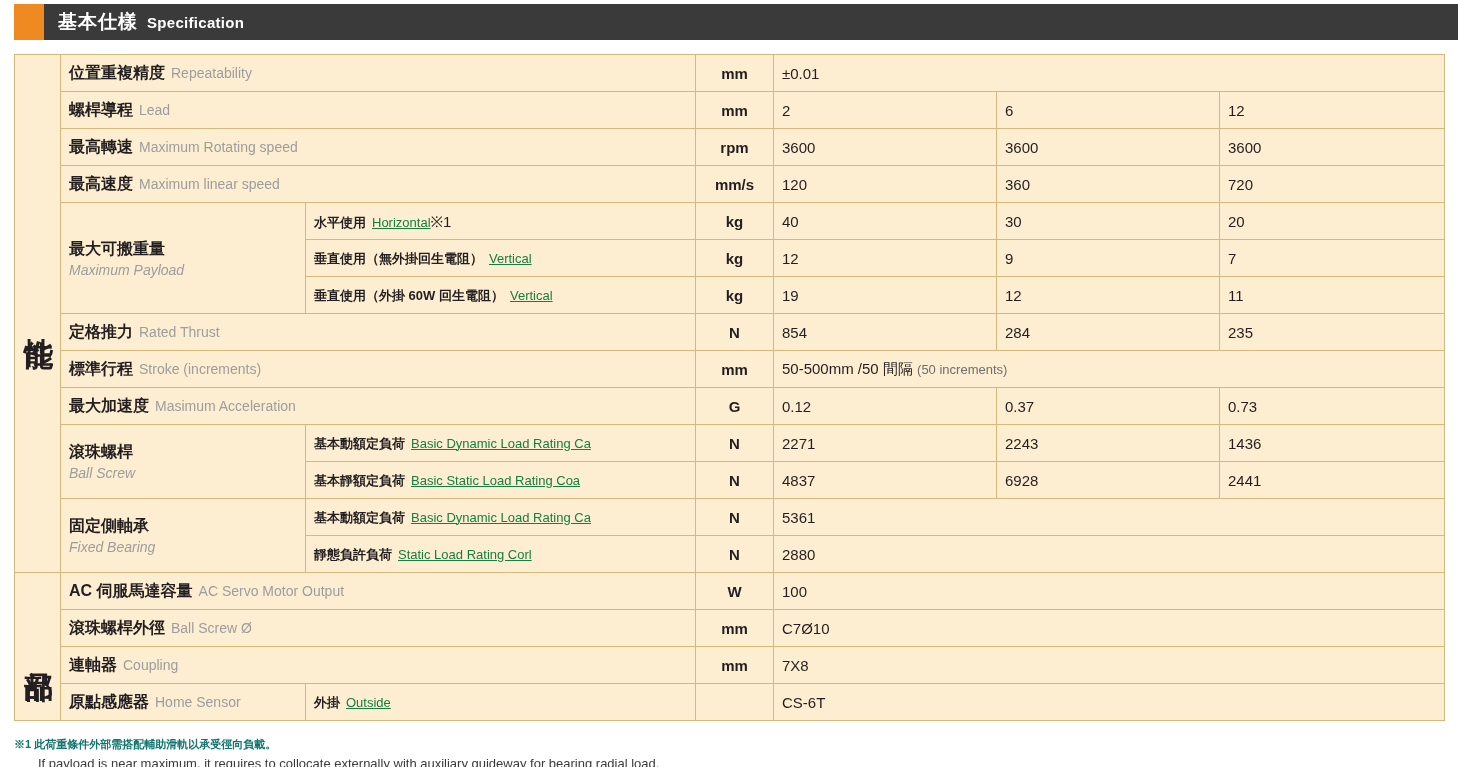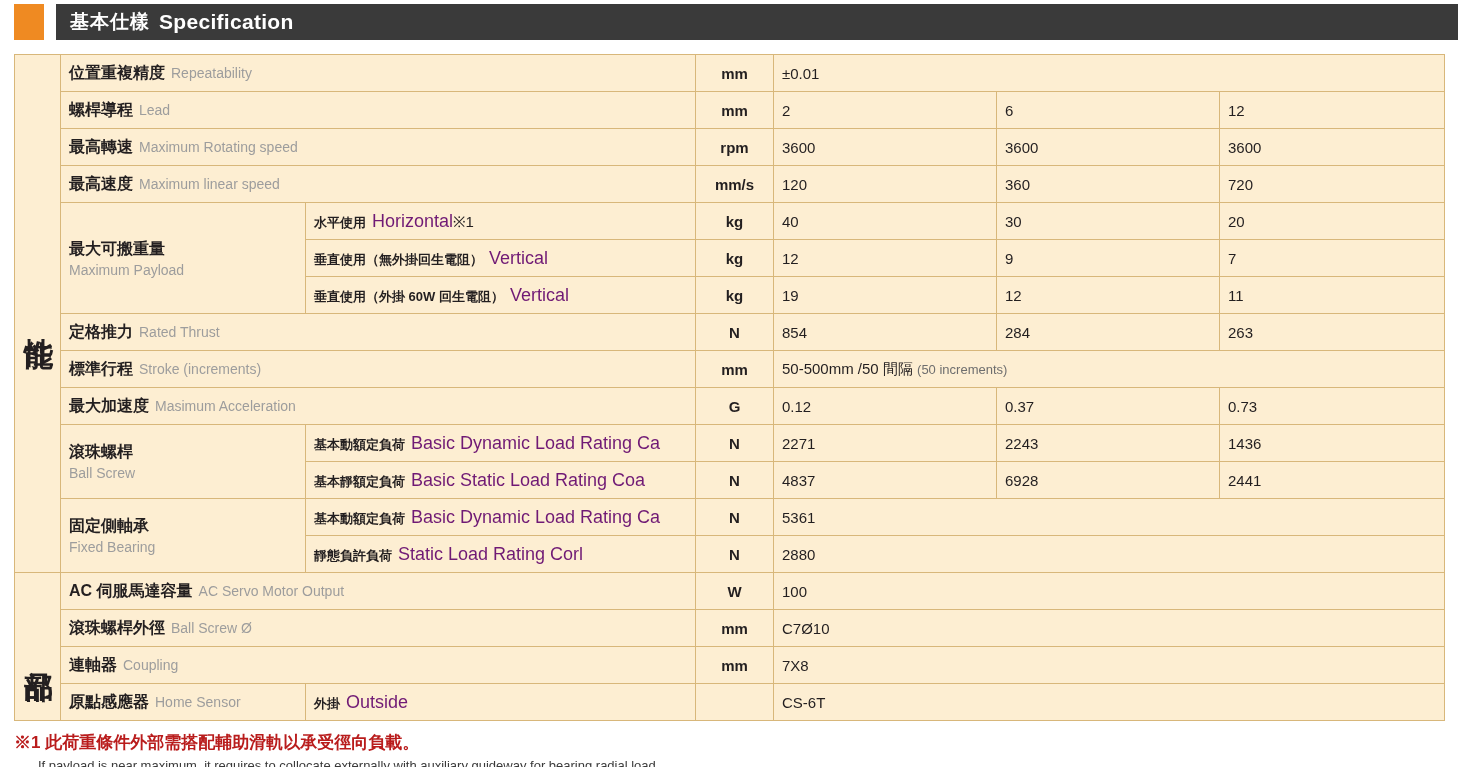--- a/index.html
+++ b/index.html
@@ -16,41 +16,40 @@
     overflow: hidden;
   }
 
   
   .header {
     display: flex;
     align-items: stretch;
     height: 36px;
     margin-left: 14px;
     margin-top: 4px;
-    gap: 12px;
   }
   .header-swatch {
     width: 30px;
     background: #ef8a22;
   }
   .header-bar {
     flex: 1;
     background: #3a3a3a;
     display: flex;
     align-items: center;
     padding-left: 14px;
     color: #ffffff;
   }
   .header-cn {
     font-size: 19px;
     font-weight: bold;
     letter-spacing: 1px;
   }
   .header-en {
-    font-size: 21px;
+    font-size: 15px;
     font-weight: bold;
     margin-left: 9px;
     letter-spacing: .3px;
   }
 
   
   .spec-wrap {
     margin: 14px 4px 0 14px;
     width: 1430px;
   }
@@ -98,20 +97,21 @@
   }
   td.name .en {
     font-size: 14px;
     color: #9d9d9d;
     margin-left: 6px;
   }
   td.name .en.block {
     display: block;
     margin-left: 0;
     margin-top: 2px;
+    font-style: italic;
   }
   td.unit {
     width: 78px;
     text-align: center;
     font-size: 15px;
     font-weight: bold;
     color: #231f20;
     background: #fdeed2;
   }
   td.val {
@@ -124,34 +124,34 @@
   td.val .small {
     font-size: 13px;
     color: #6e6e6e;
   }
   td.sub {
     background: #fdeed2;
     text-align: left;
     padding-left: 12px;
   }
   td.sub .cn { font-size: 13px; font-weight: bold; }
-  td.sub .en { font-size: 18px; color: #701a75; margin-left: 6px; }
+  td.sub .en { font-size: 13px; color: #15803d; margin-left: 6px; text-decoration: underline; }
 
   .grp-name {
     vertical-align: middle;
   }
 
   
   .footnote {
     margin: 10px 0 0 14px;
     line-height: 1.45;
   }
   .footnote .fn-cn {
-    color: #b91c1c;
-    font-size: 17px;
+    color: #0f766e;
+    font-size: 11px;
     font-weight: bold;
   }
   .footnote .fn-en {
     color: #3a3a3a;
     font-size: 13px;
     margin-left: 24px;
     display: block;
     margin-top: 1px;
   }
 </style>
@@ -256,21 +256,21 @@
       <td class="val">11</td>
     </tr>
 
     <tr>
       <td class="name" colspan="2">
         <span class="cn">定格推力</span><span class="en">Rated Thrust</span>
       </td>
       <td class="unit">N</td>
       <td class="val">854</td>
       <td class="val">284</td>
-      <td class="val">263</td>
+      <td class="val">235</td>
     </tr>
 
     <tr>
       <td class="name" colspan="2">
         <span class="cn">標準行程</span><span class="en">Stroke (increments)</span>
       </td>
       <td class="unit">mm</td>
       <td class="val span3" colspan="3">
         <span>50-500mm /50 間隔</span>
         <span class="small">(50 increments)</span>

